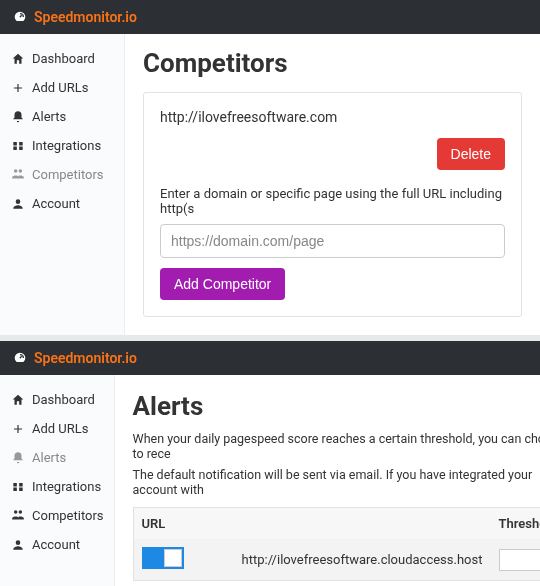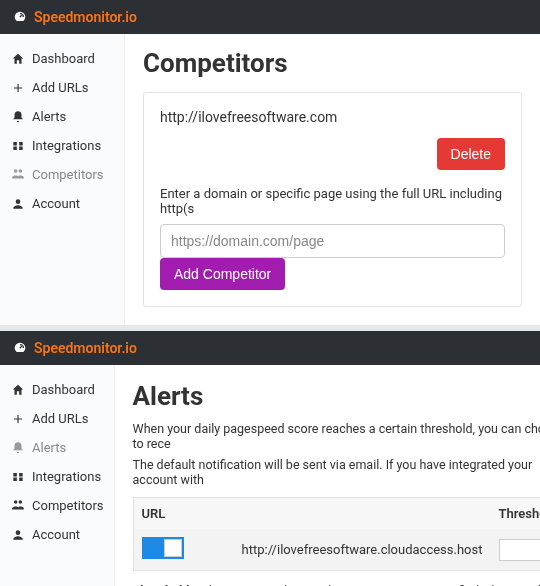--- a/index.html
+++ b/index.html
@@ -16,21 +16,21 @@
   .main { flex: 1; padding: 10px 18px 18px 18px; }
   h1 { font-size: 26px; font-weight: 700; margin: 4px 0 14px 0; }
   h1.alerts-title { margin: 6px 0 10px 0; }
   .card { border: 1px solid #e3e3e3; border-radius: 3px; padding: 16px; background: #fff; }
   .row { display: flex; align-items: flex-start; justify-content: space-between; margin-bottom: 16px; }
   .url-text { font-size: 14px; }
   .btn { border: none; border-radius: 4px; padding: 8px 14px; font-size: 14px; cursor: pointer; color: #fff; }
   .btn-danger { background: #e53935; margin-top: 29px; }
   .btn-primary { background: #a21caf; }
   .helper { font-size: 13px; color: #333; margin-bottom: 8px; }
-  .input { width: 100%; padding: 8px 10px; border: 1px solid #ccc; border-radius: 4px; font-size: 14px; color: #555; margin-bottom: 0; }
+  .input { width: 100%; padding: 8px 10px; border: 1px solid #ccc; border-radius: 4px; font-size: 14px; color: #555; margin-bottom: 10px; }
   .input::placeholder { color: #888; }
   .separator { height: 6px; background: #e7e8ea; }
   .desc { font-size: 12.5px; color: #333; margin-bottom: 6px; }
   .table { margin-top: 10px; border: 1px solid #e3e3e3; font-size: 13px; }
   .thead { display: flex; background: #f7f7f7; font-weight: 600; }
   .th, .td { padding: 8px; }
   .col-enabled { width: 100px; }
   .col-url { flex: 1; }
   .col-thresh { width: 80px; text-align: left; }
   .trow { display: flex; align-items: center; background: #f3f3f3; }

